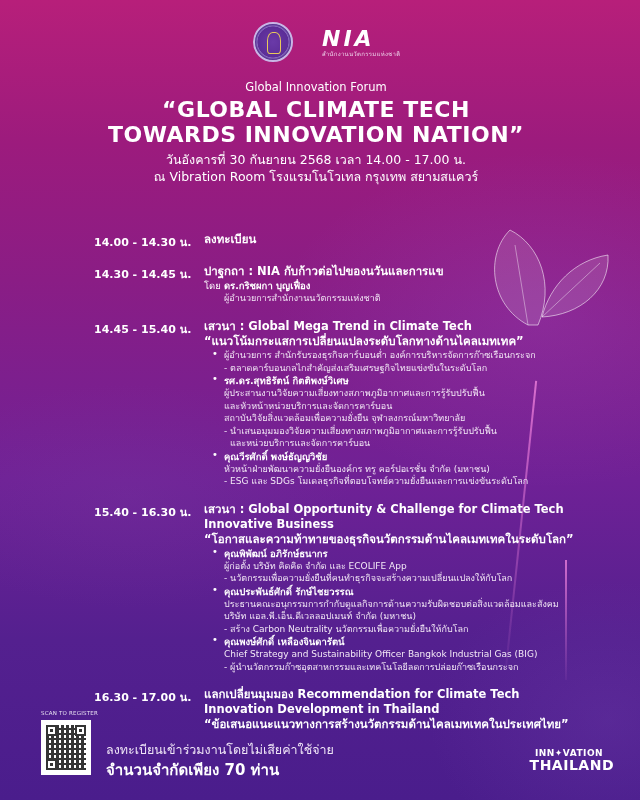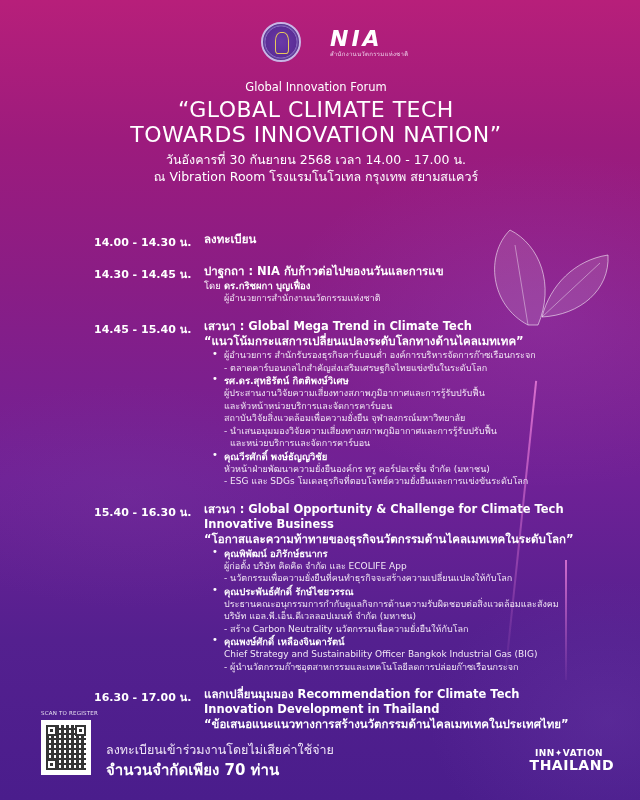--- a/index.html
+++ b/index.html
@@ -13,33 +13,33 @@
     .bg-overlay {
       position: absolute; inset: 0;
       background:
         radial-gradient(ellipse 60% 30% at 85% 40%, rgba(160,80,200,0.25), transparent 70%),
         radial-gradient(ellipse 50% 20% at 20% 62%, rgba(120,60,160,0.25), transparent 70%),
         radial-gradient(ellipse 40% 25% at 95% 90%, rgba(120,70,180,0.25), transparent 70%);
       pointer-events: none;
     }
     .leaves { position: absolute; left: 480px; top: 225px; width: 150px; height: 120px; }
     .turbine-line { position: absolute; background: linear-gradient(180deg, rgba(255,140,230,0.7), rgba(255,140,230,0.05)); width: 2px; }
-    .header { position: absolute; top: 20px; left: 12px; width: 624px; height: 50px; }
+    .header { position: absolute; top: 20px; left: 4px; width: 624px; height: 50px; }
     .seal {
       position: absolute; left: 249px; top: 2px; width: 40px; height: 40px; border-radius: 50%;
       background: radial-gradient(circle, #6a3aa8 0%, #5c2d97 60%, #8a6ac0 62%, #4e2a8a 70%);
       border: 2px solid #c9b6e6;
     }
     .seal::after { content: ""; position: absolute; left: 12px; top: 8px; width: 12px; height: 20px; border: 1px solid #e8c95a; border-radius: 40% 40% 20% 20%; }
     .nia-logo { position: absolute; left: 318px; top: 6px; width: 100px; }
     .nia-word { font-family: "DejaVu Sans", sans-serif; font-weight: bold; font-style: italic; font-size: 22px; letter-spacing: 3px; color: #fff; }
     .nia-sub { font-size: 6px; color: #f0d8ee; margin-top: -2px; letter-spacing: 0.3px; }
     .title-block { position: absolute; top: 80px; left: 0; width: 632px; text-align: center; }
     .forum { font-size: 11.5px; color: #fff; }
-    .main-title { font-weight: normal; font-size: 22px; line-height: 25px; margin-top: 3px; letter-spacing: 0.5px; }
+    .main-title { font-weight: bold; font-size: 22px; line-height: 25px; margin-top: 3px; letter-spacing: 0.5px; }
     .date-line, .venue-line { font-size: 12.5px; line-height: 17px; }
     .date-line { margin-top: 4px; }
     .agenda { position: absolute; left: 94px; top: 204px; width: 560px; margin-top: 28px; }
     .row { display: flex; }
     .time { width: 110px; font-weight: bold; font-size: 11px; flex-shrink: 0; padding-top: 1px; }
     .content { flex: 1; }
     .ttl { font-weight: bold; font-size: 11.5px; line-height: 15px; }
     .quote { font-weight: bold; font-size: 11.5px; line-height: 15px; }
     .by { font-size: 9.5px; line-height: 13px; }
     .by b { font-weight: bold; }

